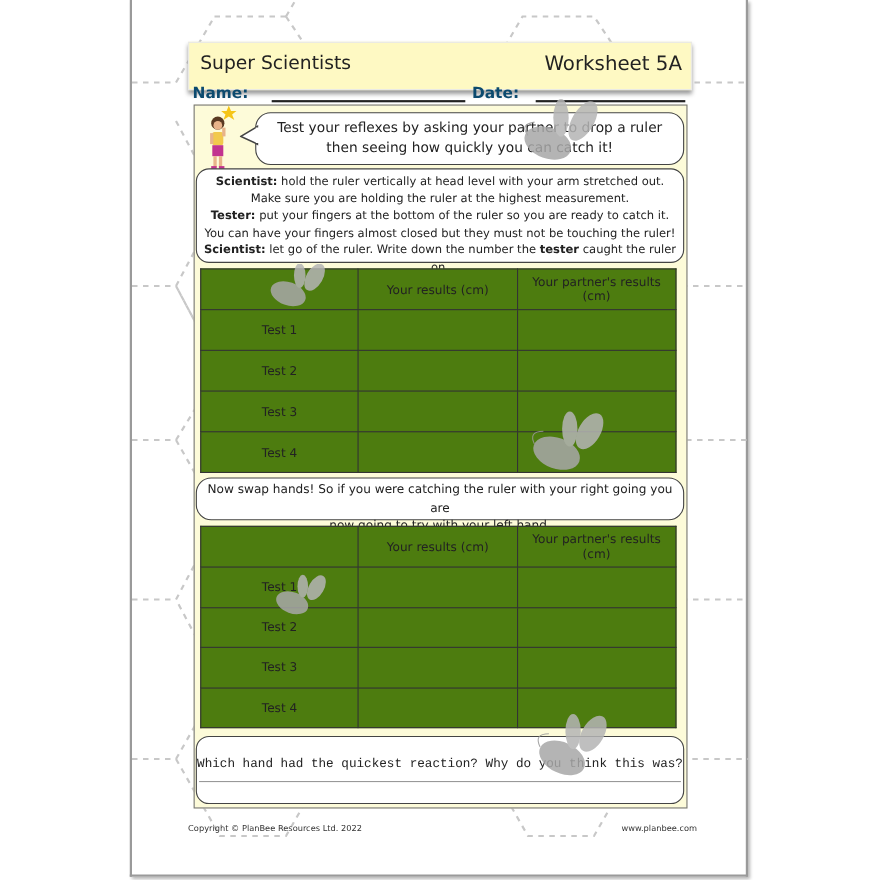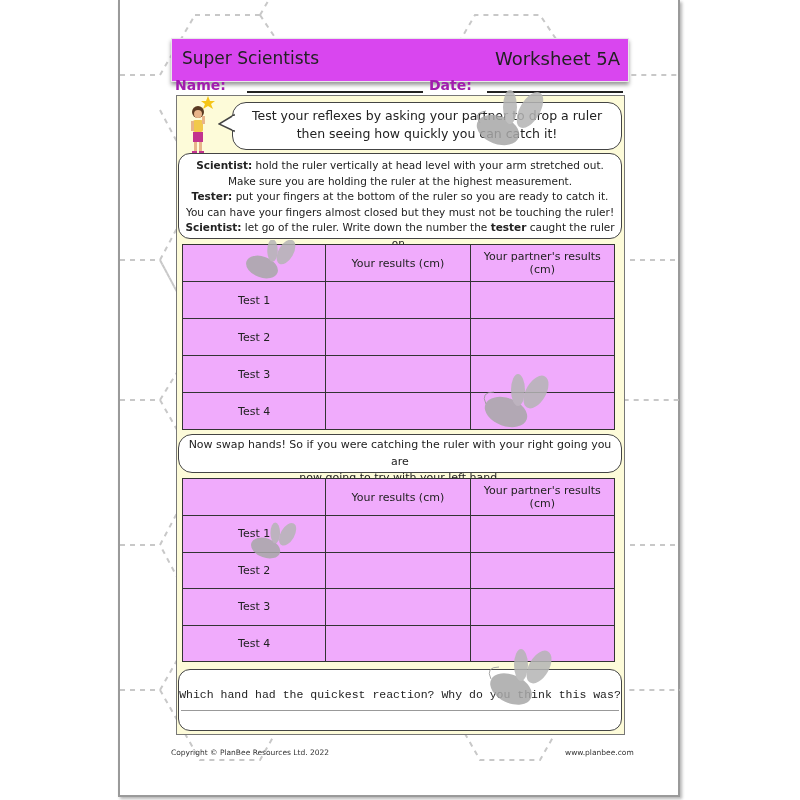--- a/index.html
+++ b/index.html
@@ -1,27 +1,27 @@
 <!DOCTYPE html>
 <html><head>
 <meta charset="utf-8">
 <style>
   html,body{margin:0;padding:0;}
   body{width:800px;height:800px;background:#ffffff;position:relative;overflow:hidden;font-family:"DejaVu Sans",sans-serif;}
   .sheet{position:absolute;left:118px;top:0;width:562px;height:797px;background:#fff;border:2px solid #9a9a9a;border-top:none;box-shadow:2px 2px 3px #b5b5b5;box-sizing:border-box;}
-  .header{position:absolute;left:171px;top:38px;width:458px;height:44px;background:#d946ef;box-shadow:0 3px 4px #9a9a9a;border:1px solid #e8e8e8;box-sizing:border-box;}
+  .header{position:absolute;left:171px;top:38px;width:458px;height:44px;background:#fef9c3;box-shadow:0 3px 4px #9a9a9a;border:1px solid #e8e8e8;box-sizing:border-box;}
   .header .title{position:absolute;left:10px;top:9px;font-size:17px;color:#222;}
   .header .ws{position:absolute;right:8px;top:9px;font-size:18px;color:#222;}
-  .namerow{position:absolute;left:175px;top:77px;width:450px;height:18px;font-size:14px;font-weight:bold;color:#a21caf;}
+  .namerow{position:absolute;left:175px;top:77px;width:450px;height:18px;font-size:14px;font-weight:bold;color:#0c4a6e;}
   .namerow .lbl{position:absolute;top:0;}
   .namerow .line{position:absolute;top:14px;height:0;border-bottom:2px solid #222;}
   .panel{position:absolute;left:176px;top:95px;width:449px;height:640px;background:#fdfbd9;border:1px solid #777;box-sizing:border-box;}
   .bubble{position:absolute;background:#fff;border:1.5px solid #444;border-radius:14px;box-sizing:border-box;text-align:center;color:#222;font-size:11.5px;line-height:17px;}
   .char{position:absolute;left:186px;top:96px;width:30px;height:60px;}
-  table.res{position:absolute;border-collapse:collapse;background:#f0abfc;font-size:11px;color:#222;}
+  table.res{position:absolute;border-collapse:collapse;background:#4d7c0f;font-size:11px;color:#222;}
   table.res td{border:1.5px solid #333;text-align:center;padding:0;}
   .footer{position:absolute;top:748px;font-size:7.5px;color:#333;}
   .bee{position:absolute;opacity:0.85;}
 </style>
 </head>
 <body>
 
 <div class="sheet"></div>
 
 <svg style="position:absolute;left:0;top:0;" width="800" height="800">

